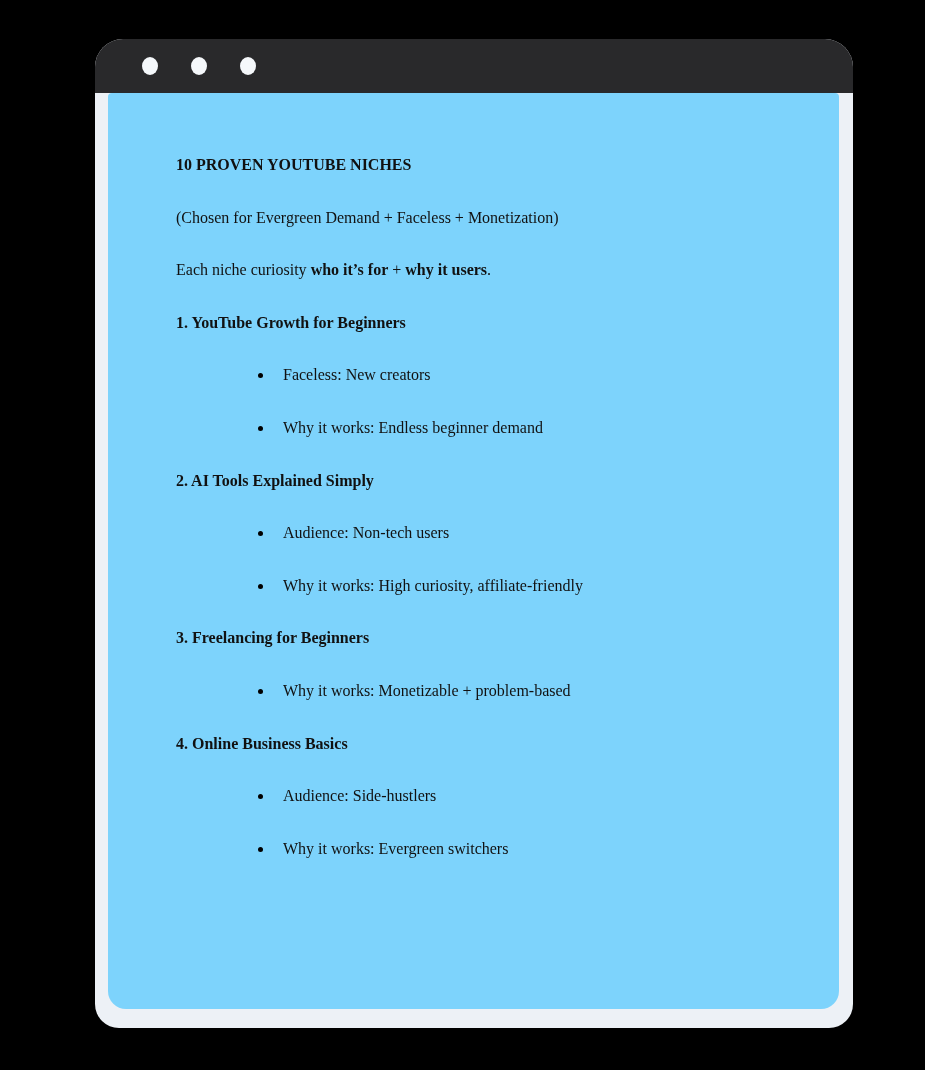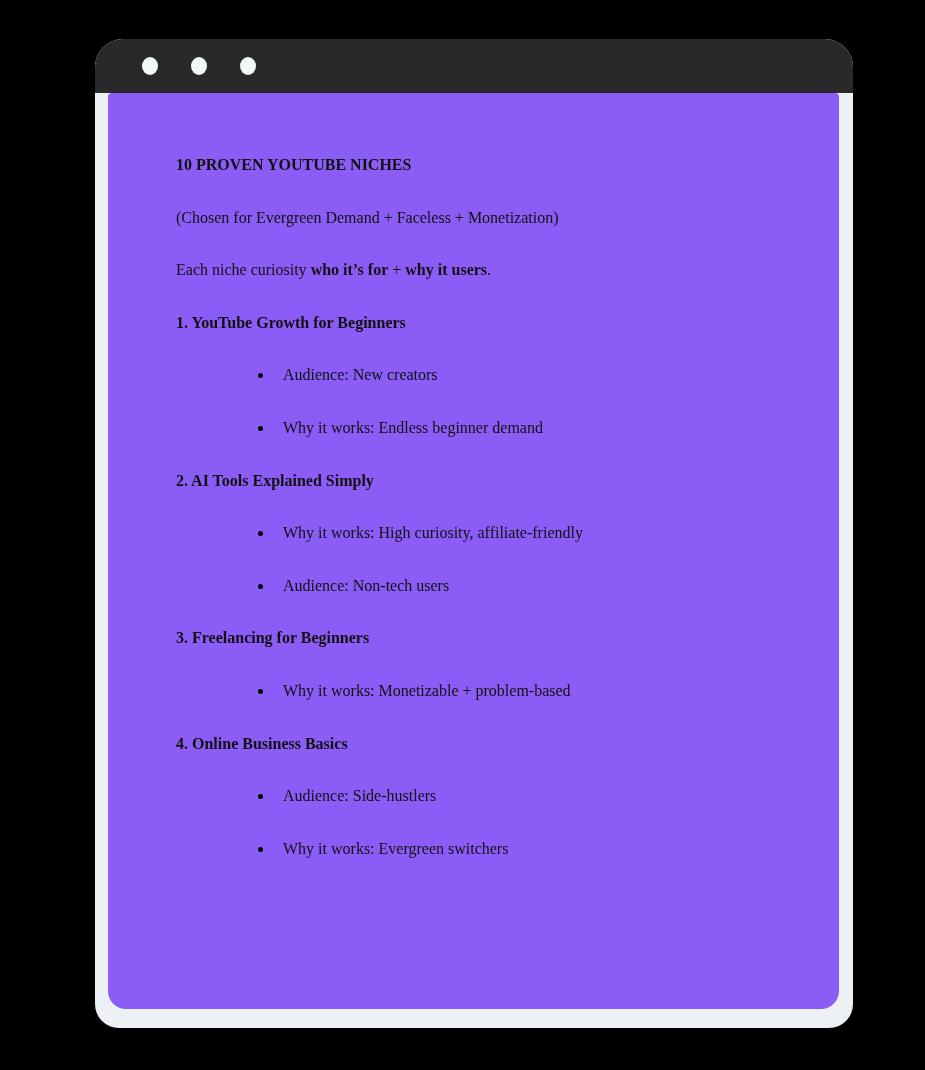--- a/index.html
+++ b/index.html
@@ -30,21 +30,21 @@
   .dot {
     width: 16px; height: 18px;
     border-radius: 50%;
     background: #f5f8fb;
     flex: 0 0 auto;
   }
   .panel {
     position: absolute;
     left: 13px; right: 14px;
     top: 54px; bottom: 19px;
-    background: #8b5cf6;
+    background: #7dd3fc;
     border-radius: 4px 4px 18px 18px;
   }
   .doc {
     padding: 61px 40px 0 68px;
     font-size: 16px;
     line-height: 22px;
     color: #111111;
   }
   .doc p { margin: 0 0 30.6px 0; }
   .doc .b, .doc b { font-weight: bold; }
@@ -80,30 +80,30 @@
 
       <p class="b">10 PROVEN YOUTUBE NICHES</p>
 
       <p>(Chosen for Evergreen Demand + Faceless + Monetization)</p>
 
       <p><span>Each niche curiosity </span><b>who it’s for</b><span> + </span><b>why it users</b><span>.</span></p>
 
       <div class="section">
         <p class="b">1. YouTube Growth for Beginners</p>
         <ul>
-          <li>Audience: New creators</li>
+          <li>Faceless: New creators</li>
           <li>Why it works: Endless beginner demand</li>
         </ul>
       </div>
 
       <div class="section">
         <p class="b">2. AI Tools Explained Simply</p>
         <ul>
+          <li>Audience: Non-tech users</li>
           <li>Why it works: High curiosity, affiliate-friendly</li>
-          <li>Audience: Non-tech users</li>
         </ul>
       </div>
 
       <div class="section">
         <p class="b">3. Freelancing for Beginners</p>
         <ul>
           <li>Why it works: Monetizable + problem-based</li>
         </ul>
       </div>
 

